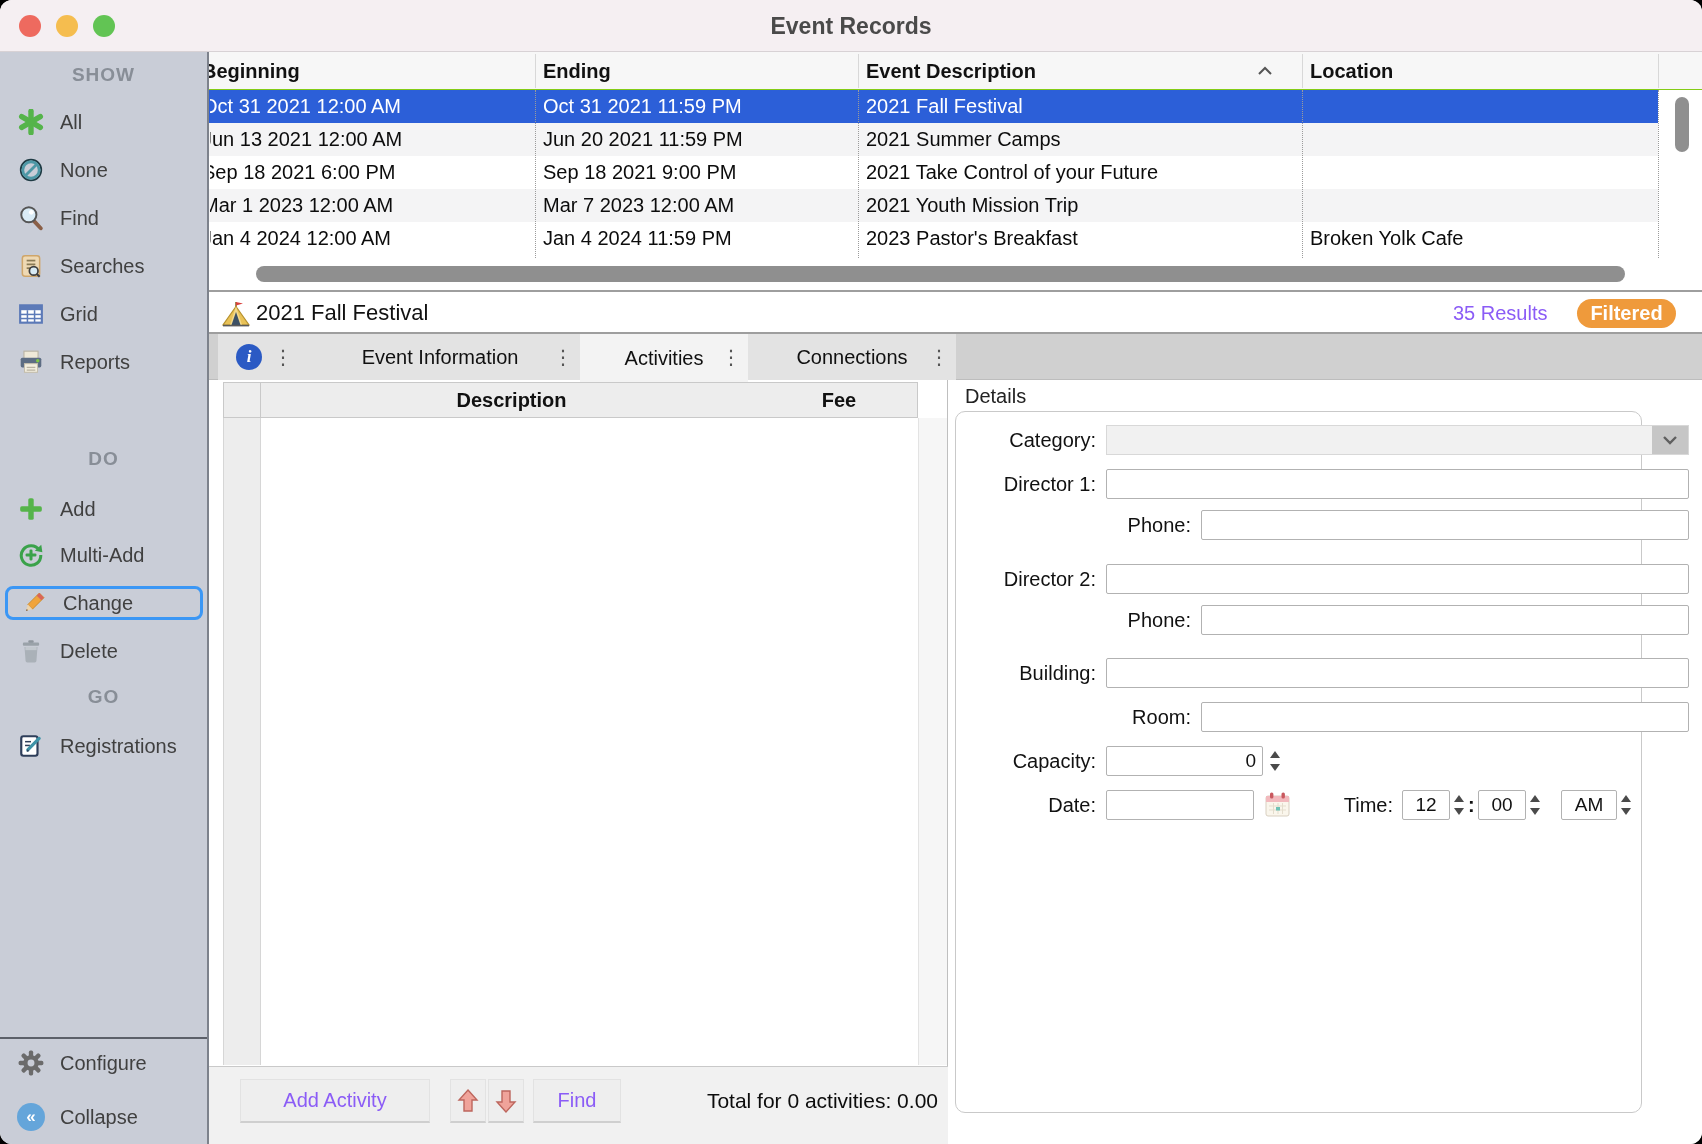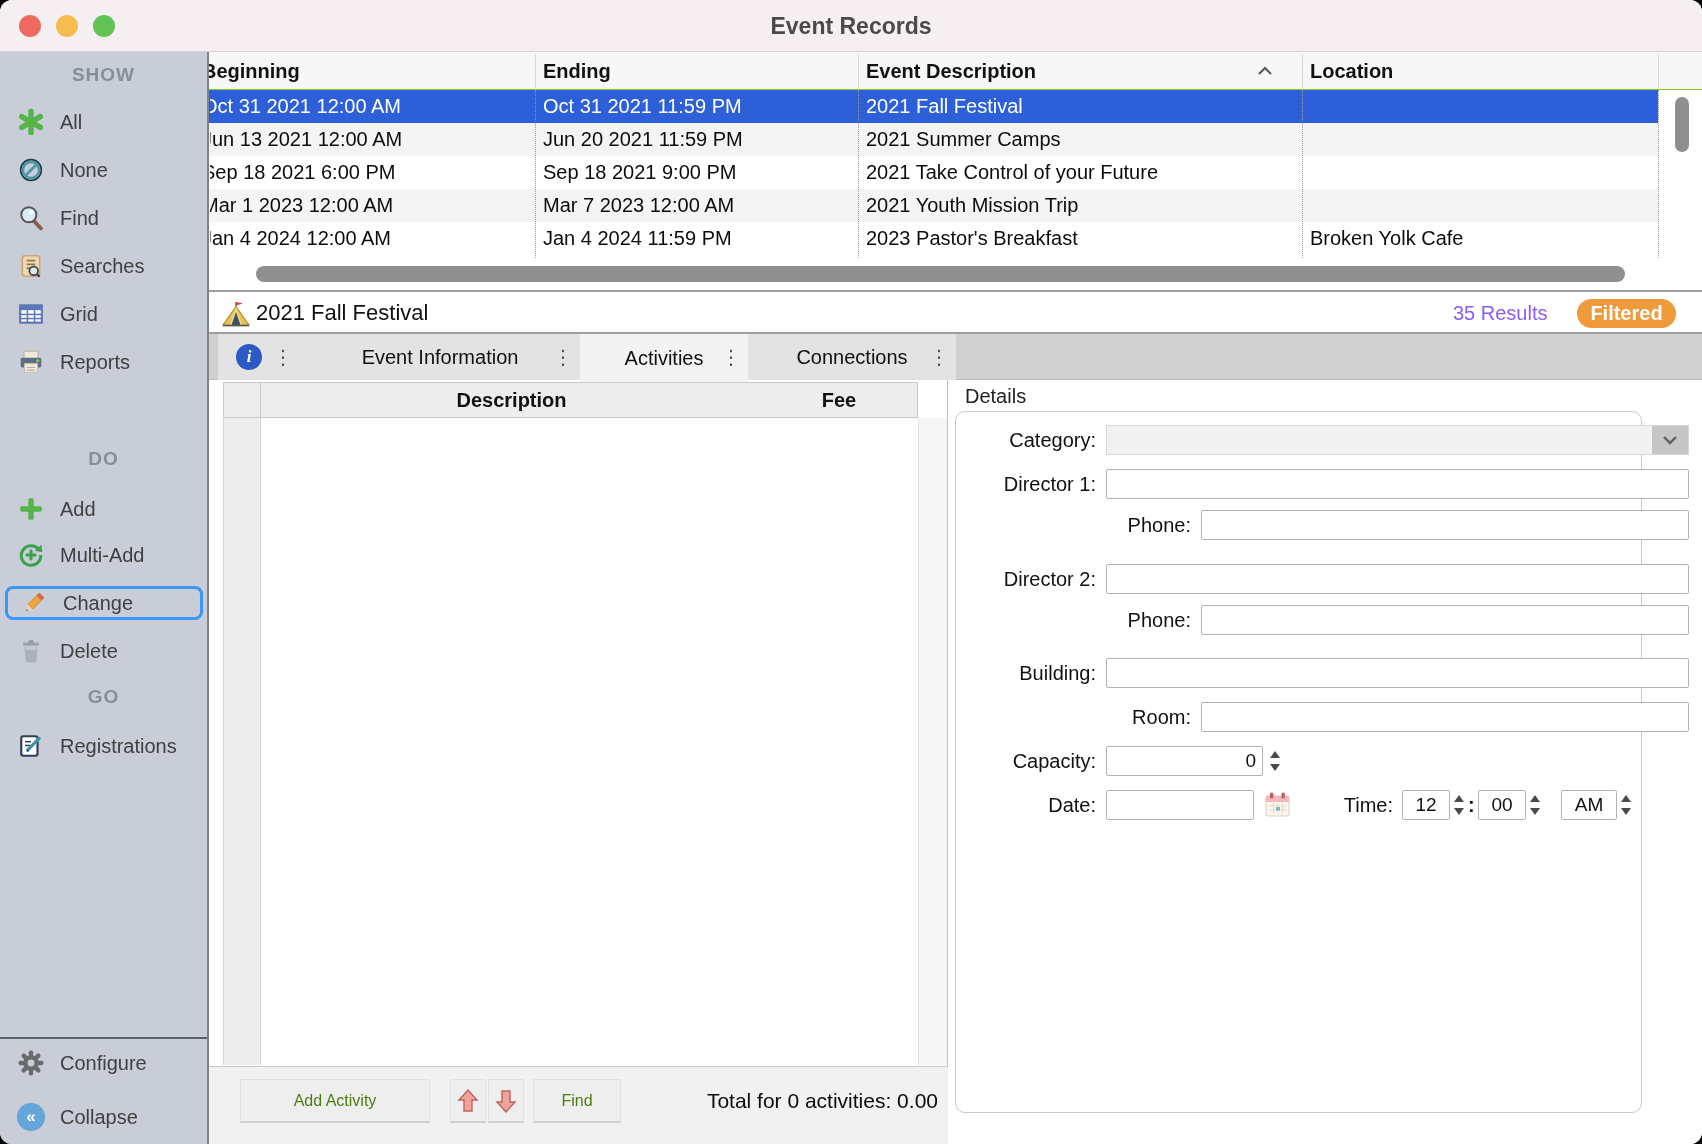--- a/index.html
+++ b/index.html
@@ -48,21 +48,21 @@
   .kebab{position:absolute;right:7px;top:0;height:46px;line-height:46px;font-size:20px;color:#555;}
   
   .actpanel{position:absolute;left:209px;top:380px;width:739px;height:686px;background:#fff;border-right:1px solid #bfbfbf;}
   .act-header{position:absolute;left:14px;top:2px;width:695px;height:36px;background:#ededed;border:1px solid #c9c9c9;}
   .act-h{position:absolute;top:0;height:34px;line-height:34px;font-size:20px;font-weight:bold;color:#111;text-align:center;}
   .act-gutter-h{position:absolute;left:0;top:0;width:37px;height:34px;border-right:1px solid #c9c9c9;background:#ededed;}
   .act-gutter{position:absolute;left:14px;top:38px;width:38px;bottom:1px;background:#ededed;border-left:1px solid #d6d6d6;border-right:1px solid #d6d6d6;}
   .act-scroll{position:absolute;left:709px;top:38px;width:29px;bottom:1px;background:#f6f6f6;border-left:1px solid #e3e3e3;}
   
   .bottombar{position:absolute;left:209px;top:1066px;width:739px;height:78px;background:#f1f1f1;border-top:1px solid #c9c9c9;}
-  .bbtn{position:absolute;top:12px;height:44px;background:#eeeeee;border:1px solid #e2e2e2;border-bottom:2px solid #cfcfcf;color:#4d7c0f;font-size:16px;text-align:center;line-height:41px;}
+  .bbtn{position:absolute;top:12px;height:44px;background:#eeeeee;border:1px solid #e2e2e2;border-bottom:2px solid #cfcfcf;color:#8b5cf6;font-size:20px;text-align:center;line-height:41px;}
   .total{position:absolute;right:10px;top:12px;height:44px;line-height:44px;font-size:21px;color:#0c0c0c;}
   
   .detpanel{position:absolute;left:948px;top:380px;width:754px;height:764px;background:#fff;}
   .det-title{position:absolute;left:17px;top:5px;font-size:20px;color:#222;}
   .groupbox{position:absolute;left:7px;top:31px;width:687px;height:702px;border:1.5px solid #c9c9c9;border-radius:10px;}
   .frow{position:absolute;left:0;width:100%;height:30px;}
   .flabel{position:absolute;top:0;height:30px;line-height:30px;font-size:20px;color:#111;text-align:right;}
   .tinput{position:absolute;top:0;height:30px;border:1px solid #b2b2b2;border-radius:2px;background:#fff;font-size:19px;padding:0 6px;color:#111;}
   .dropdown{position:absolute;top:0;height:30px;background:#f1f1f1;border:1px solid #d8d8d8;}
   .dropbtn{position:absolute;right:0;top:0;width:36px;height:28px;background:#c6c6c6;display:flex;align-items:center;justify-content:center;}

